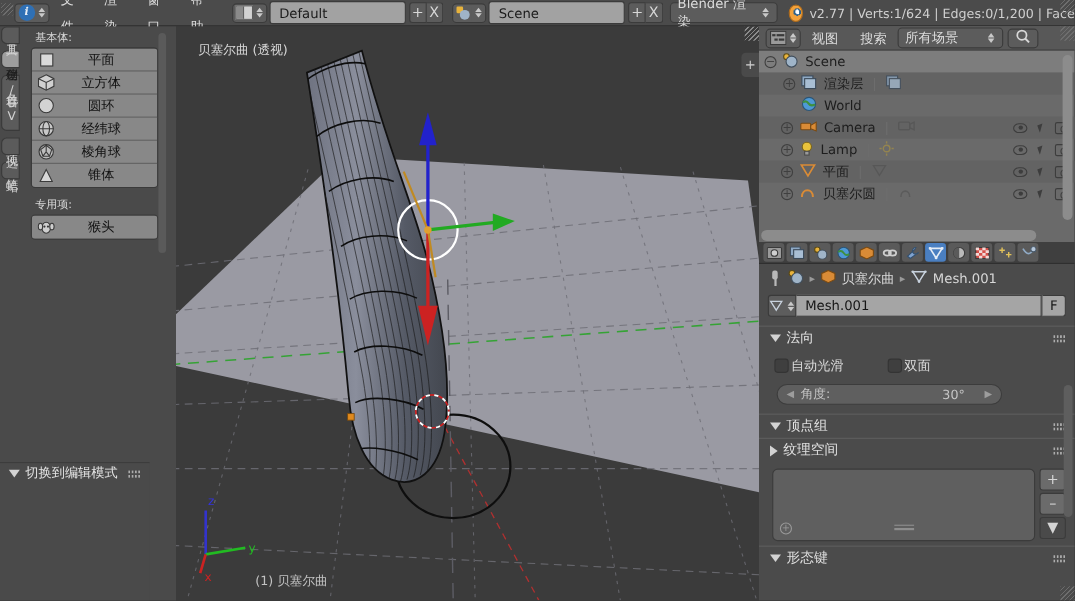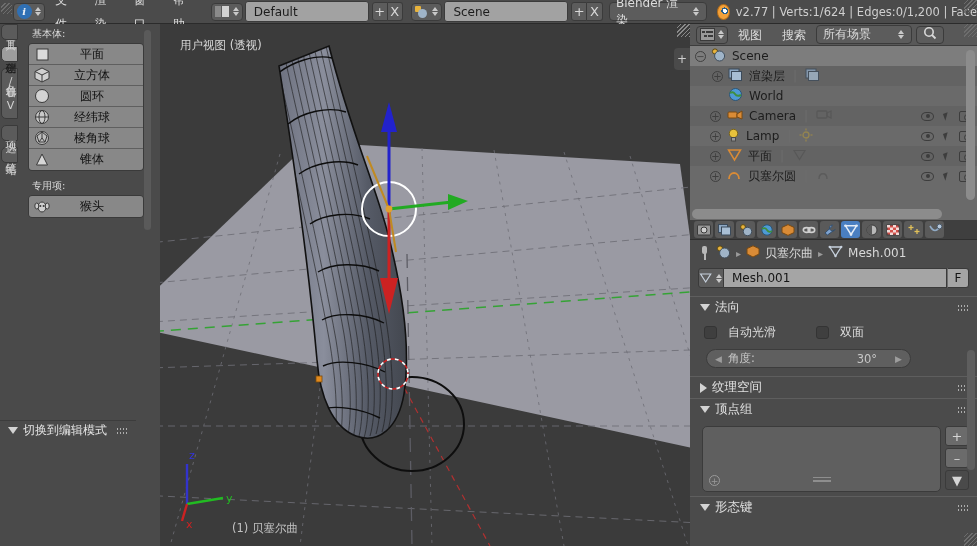--- a/index.html
+++ b/index.html
@@ -133,21 +133,21 @@
   .name-icon-btn { width:26px;height:20px;background:#5d5d5d;border:1px solid #3a3a3a;
     border-radius:3px 0 0 3px; display:flex;align-items:center;justify-content:center;gap:1px;}
   .name-field { flex:1; height:20px; background:#a5a5a5; border:1px solid #3a3a3a; border-left:none;
     color:#151515; font-size:12px; display:flex; align-items:center; padding-left:8px; }
   .f-btn { width:22px;height:20px;background:#a5a5a5;border:1px solid #3a3a3a;border-left:1px solid #6d6d6d;
     border-radius:0 3px 3px 0; display:flex;align-items:center;justify-content:center;color:#151515;font-size:12px;}
   .panel-head { height:22px; display:flex; align-items:center; padding-left:10px; font-size:12.5px;
     color:#e0e0e0; border-top:1px solid #5e5e5e; }
   .panel-body { padding:6px 10px 8px 14px; }
   .chk-row { display:flex; align-items:center; gap:40px; margin-bottom:8px; }
-  .chk { display:flex; align-items:center; gap:11px; font-size:12px; color:#dcdcdc; }
+  .chk { display:flex; align-items:center; gap:2px; font-size:12px; color:#dcdcdc; }
   .chk-box { width:13px;height:13px;border-radius:3px;background:#3f3f3f;border:1px solid #343434;}
   .slider { height:19px; background:#5f5f5f; border:1px solid #3c3c3c; border-radius:10px;
     display:flex; align-items:center; justify-content:space-between; padding:0 8px;
     font-size:11.5px; color:#c6c6c6; width:205px; margin-left:2px;}
   .arr-l, .arr-r { color:#9d9d9d; font-size:9px; }
   .vg-area { display:flex; margin:6px 8px 4px 12px; }
   .vg-list { flex:1; height:66px; background:#5f5f5f; border:1px solid #3b3b3b; border-radius:5px;
     position:relative; }
   .vg-plus { position:absolute; left:6px; bottom:5px; width:11px;height:11px;border-radius:50%;
     border:1.3px solid #9a9a9a; color:#9a9a9a; font-size:9px; display:flex;align-items:center;justify-content:center;}
@@ -330,21 +330,21 @@
       <g stroke-width="2.4" fill="none">
         <line x1="27" y1="480" x2="27" y2="440" stroke="#3333cc"></line>
         <line x1="27" y1="480" x2="63" y2="474" stroke="#22bb22"></line>
         <line x1="27" y1="480" x2="22" y2="497" stroke="#cc2222"></line>
       </g>
       <text x="29" y="435" fill="#3333dd" font-size="11" font-family="DejaVu Sans, sans-serif">z</text>
       <text x="66" y="478" fill="#22bb22" font-size="11" font-family="DejaVu Sans, sans-serif">y</text>
       <text x="26" y="504" fill="#cc2222" font-size="11" font-family="DejaVu Sans, sans-serif">x</text>
     </svg>
 
-    <div class="vp-text">用户视图 (透视)</div>
+    <div class="vp-text">贝塞尔曲 (透视)</div>
     <div class="vp-obj-text">(1) 贝塞尔曲</div>
     <div class="vp-plus">+</div>
     <div class="vp-hatch"></div>
   </div>
 
   <div id="toolshelf">
     <div id="tabcol">
       <div class="vtab">工具</div>
       <div class="vtab active">创建</div>
       <div class="vtab">着色/UV</div>
@@ -783,28 +783,28 @@
       </div>
       <div class="slider">
         <span class="arr-l">◀</span>
         <span style="flex:1;margin-left:6px;">角度:</span>
         <span style="margin-right:18px;">30°</span>
         <span class="arr-r">▶</span>
       </div>
     </div>
 
     <div class="panel-head">
+      <span class="tri-d"></span>
+      <span>顶点组</span>
+      <span class="grip-dots"></span>
+    </div>
+
+    <div class="panel-head">
       <span class="tri-r"></span>
       <span>纹理空间</span>
-      <span class="grip-dots"></span>
-    </div>
-
-    <div class="panel-head">
-      <span class="tri-d"></span>
-      <span>顶点组</span>
       <span class="grip-dots"></span>
     </div>
     <div class="vg-area">
       <div class="vg-list">
         <span class="vg-plus">+</span>
         <span class="vg-drag">
             <span></span>
             <span></span>
           </span>
       </div>

